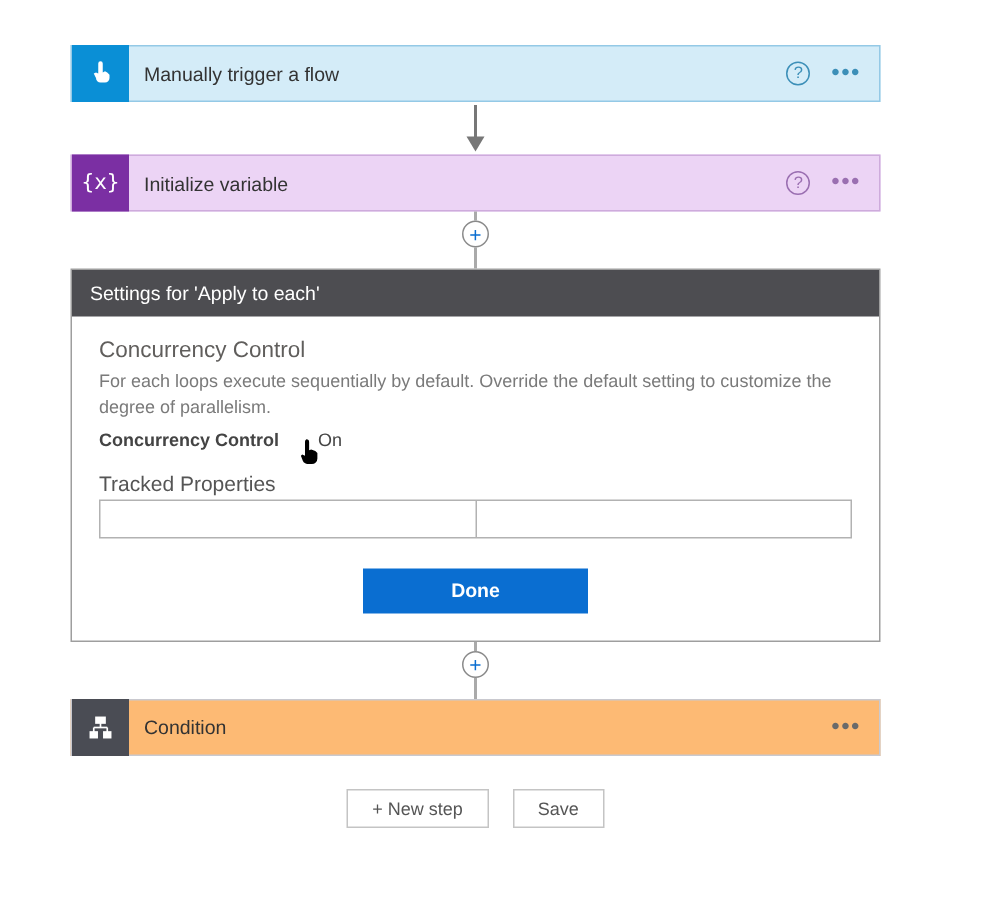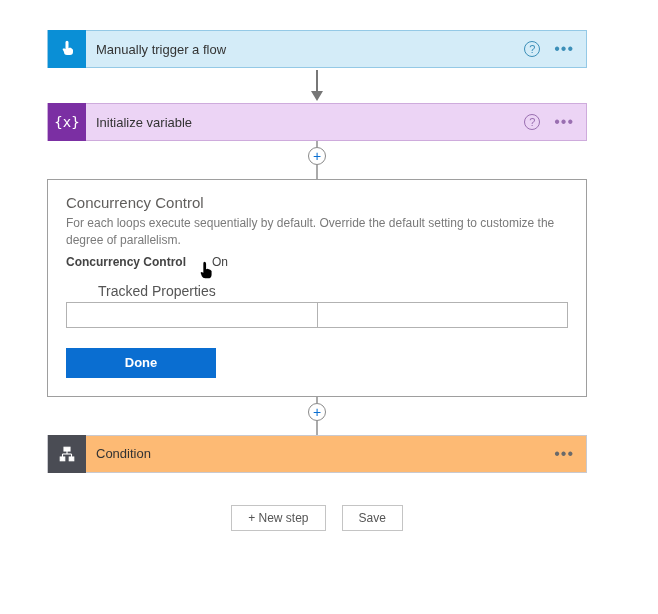--- a/index.html
+++ b/index.html
@@ -117,33 +117,33 @@
   .slider-fill {
     position:absolute; left:0; top:7px; height:4px; background:#888; border-radius:2px;
     width:48%;
   }
   .slider-thumb {
     position:absolute; top:0; left:48%; transform:translateX(-50%);
     width:16px; height:16px; background:#fff; border:1px solid #999; border-radius:50%;
   }
   .slider-val { width:26px; text-align:right; color:#555; }
 
-  .tracked-title { font-size:14px; color:#555; margin-bottom:3px;margin-left:32px; }
+  .tracked-title { font-size:14px; color:#555; margin-bottom:3px; }
   .tracked-table { display:flex; border:1px solid #b2b2b2; height:26px; }
   .tracked-cell { flex:1; border-right:1px solid #b2b2b2; }
   .tracked-cell:last-child { border-right:none; }
 
-  .btn-row { display:flex; justify-content:space-between; gap:20px; margin-top:20px; }
+  .btn-row { display:flex; justify-content:center; gap:20px; margin-top:20px; }
   .btn-primary {
     background:#0a6ed1; color:#fff; border:none;
     width:150px; height:30px; font-size:13px; font-weight:600;
     cursor:pointer;
   }
 
-  .bottom-actions { display:flex; gap:16px; margin-top:32px; }
+  .bottom-actions { display:flex; gap:16px; margin-top:22px; }
   .btn-secondary {
     background:#fff; border:1px solid #c4c4c4; color:#555;
     padding:5px 16px; font-size:12px; cursor:pointer;
   }
 </style>
 </head>
 <body>
 
 <div class="canvas">
 
@@ -176,20 +176,21 @@
     </div>
   </div>
 
   <div class="add-button-wrap">
     <div class="add-line" style="height:6px"></div>
     <div class="add-circle">+</div>
     <div class="add-line" style="height:14px"></div>
   </div>
 
   <div class="settings-panel">
+    <div class="settings-header">Settings for 'Apply to each'</div>
     <div class="settings-body">
       <div class="s-title">Concurrency Control</div>
       <div class="s-desc">For each loops execute sequentially by default. Override the default setting to customize the degree of parallelism.</div>
       <div class="toggle-row">
         <span class="toggle-label">Concurrency Control</span>
         <span class="toggle-wrap">
           <span class="toggle">
             <span class="toggle-knob"></span>
           </span>
           <svg class="cursor-overlay" viewBox="0 0 24 24">

